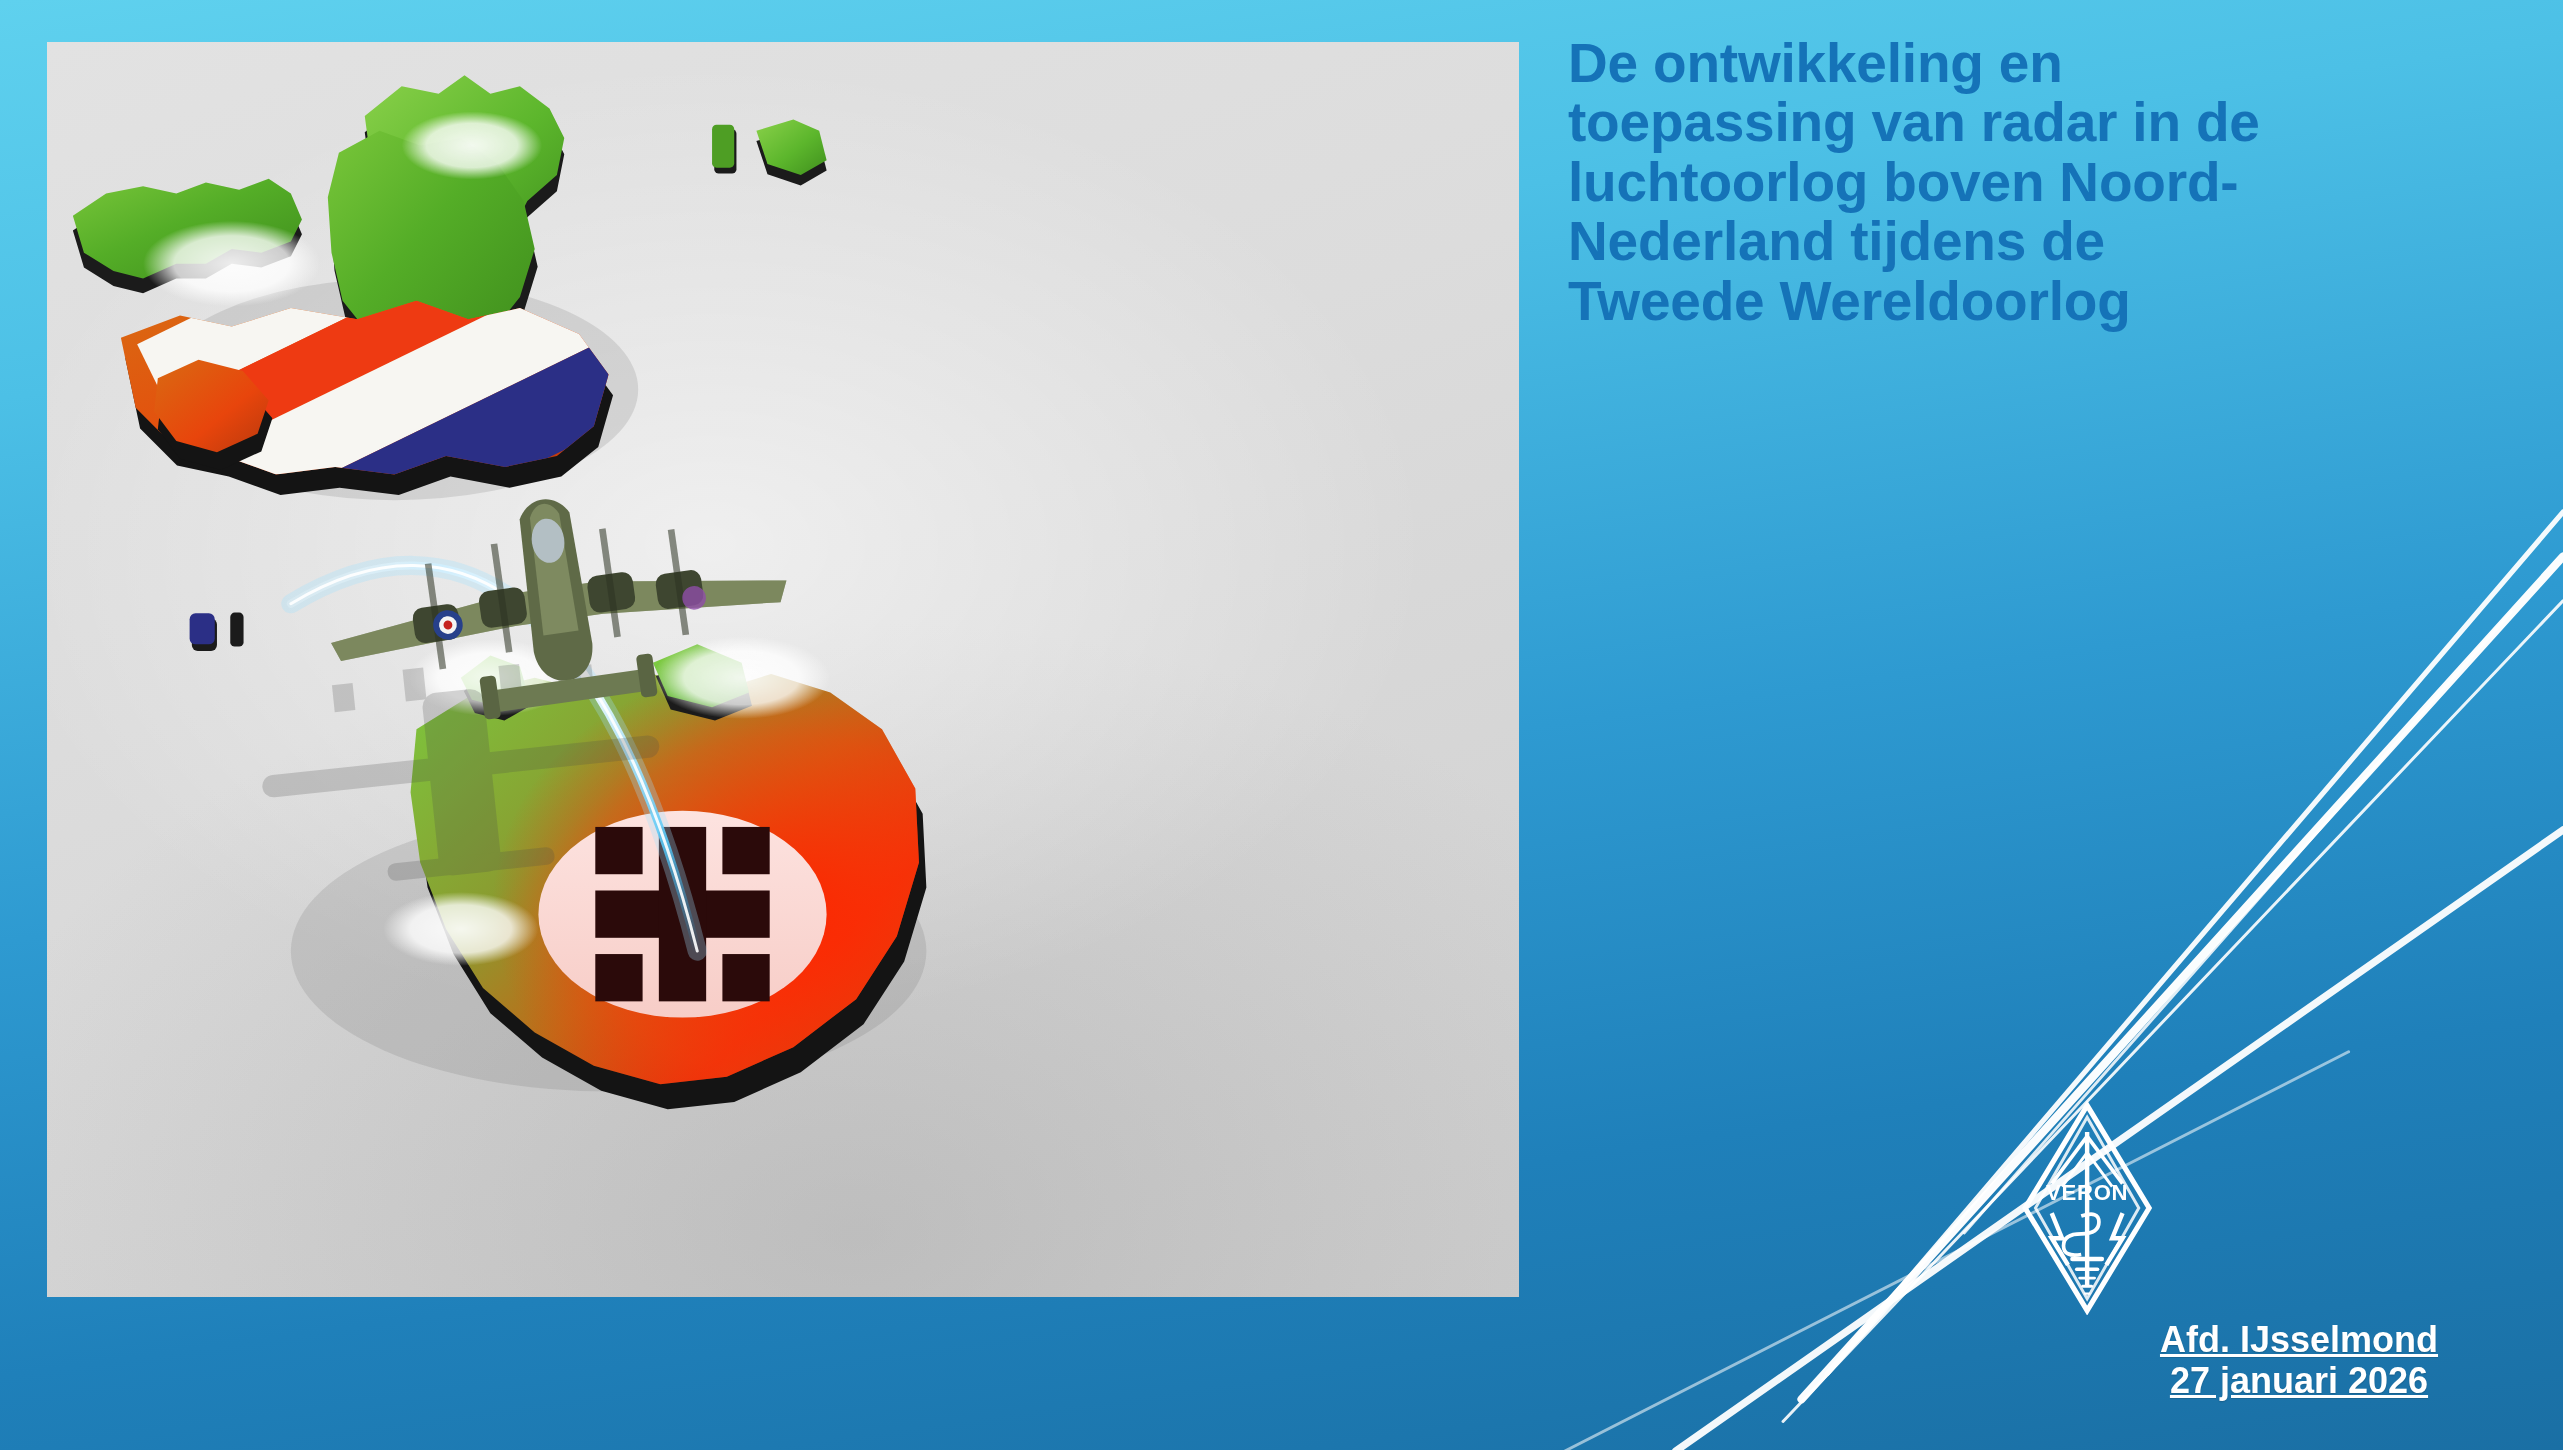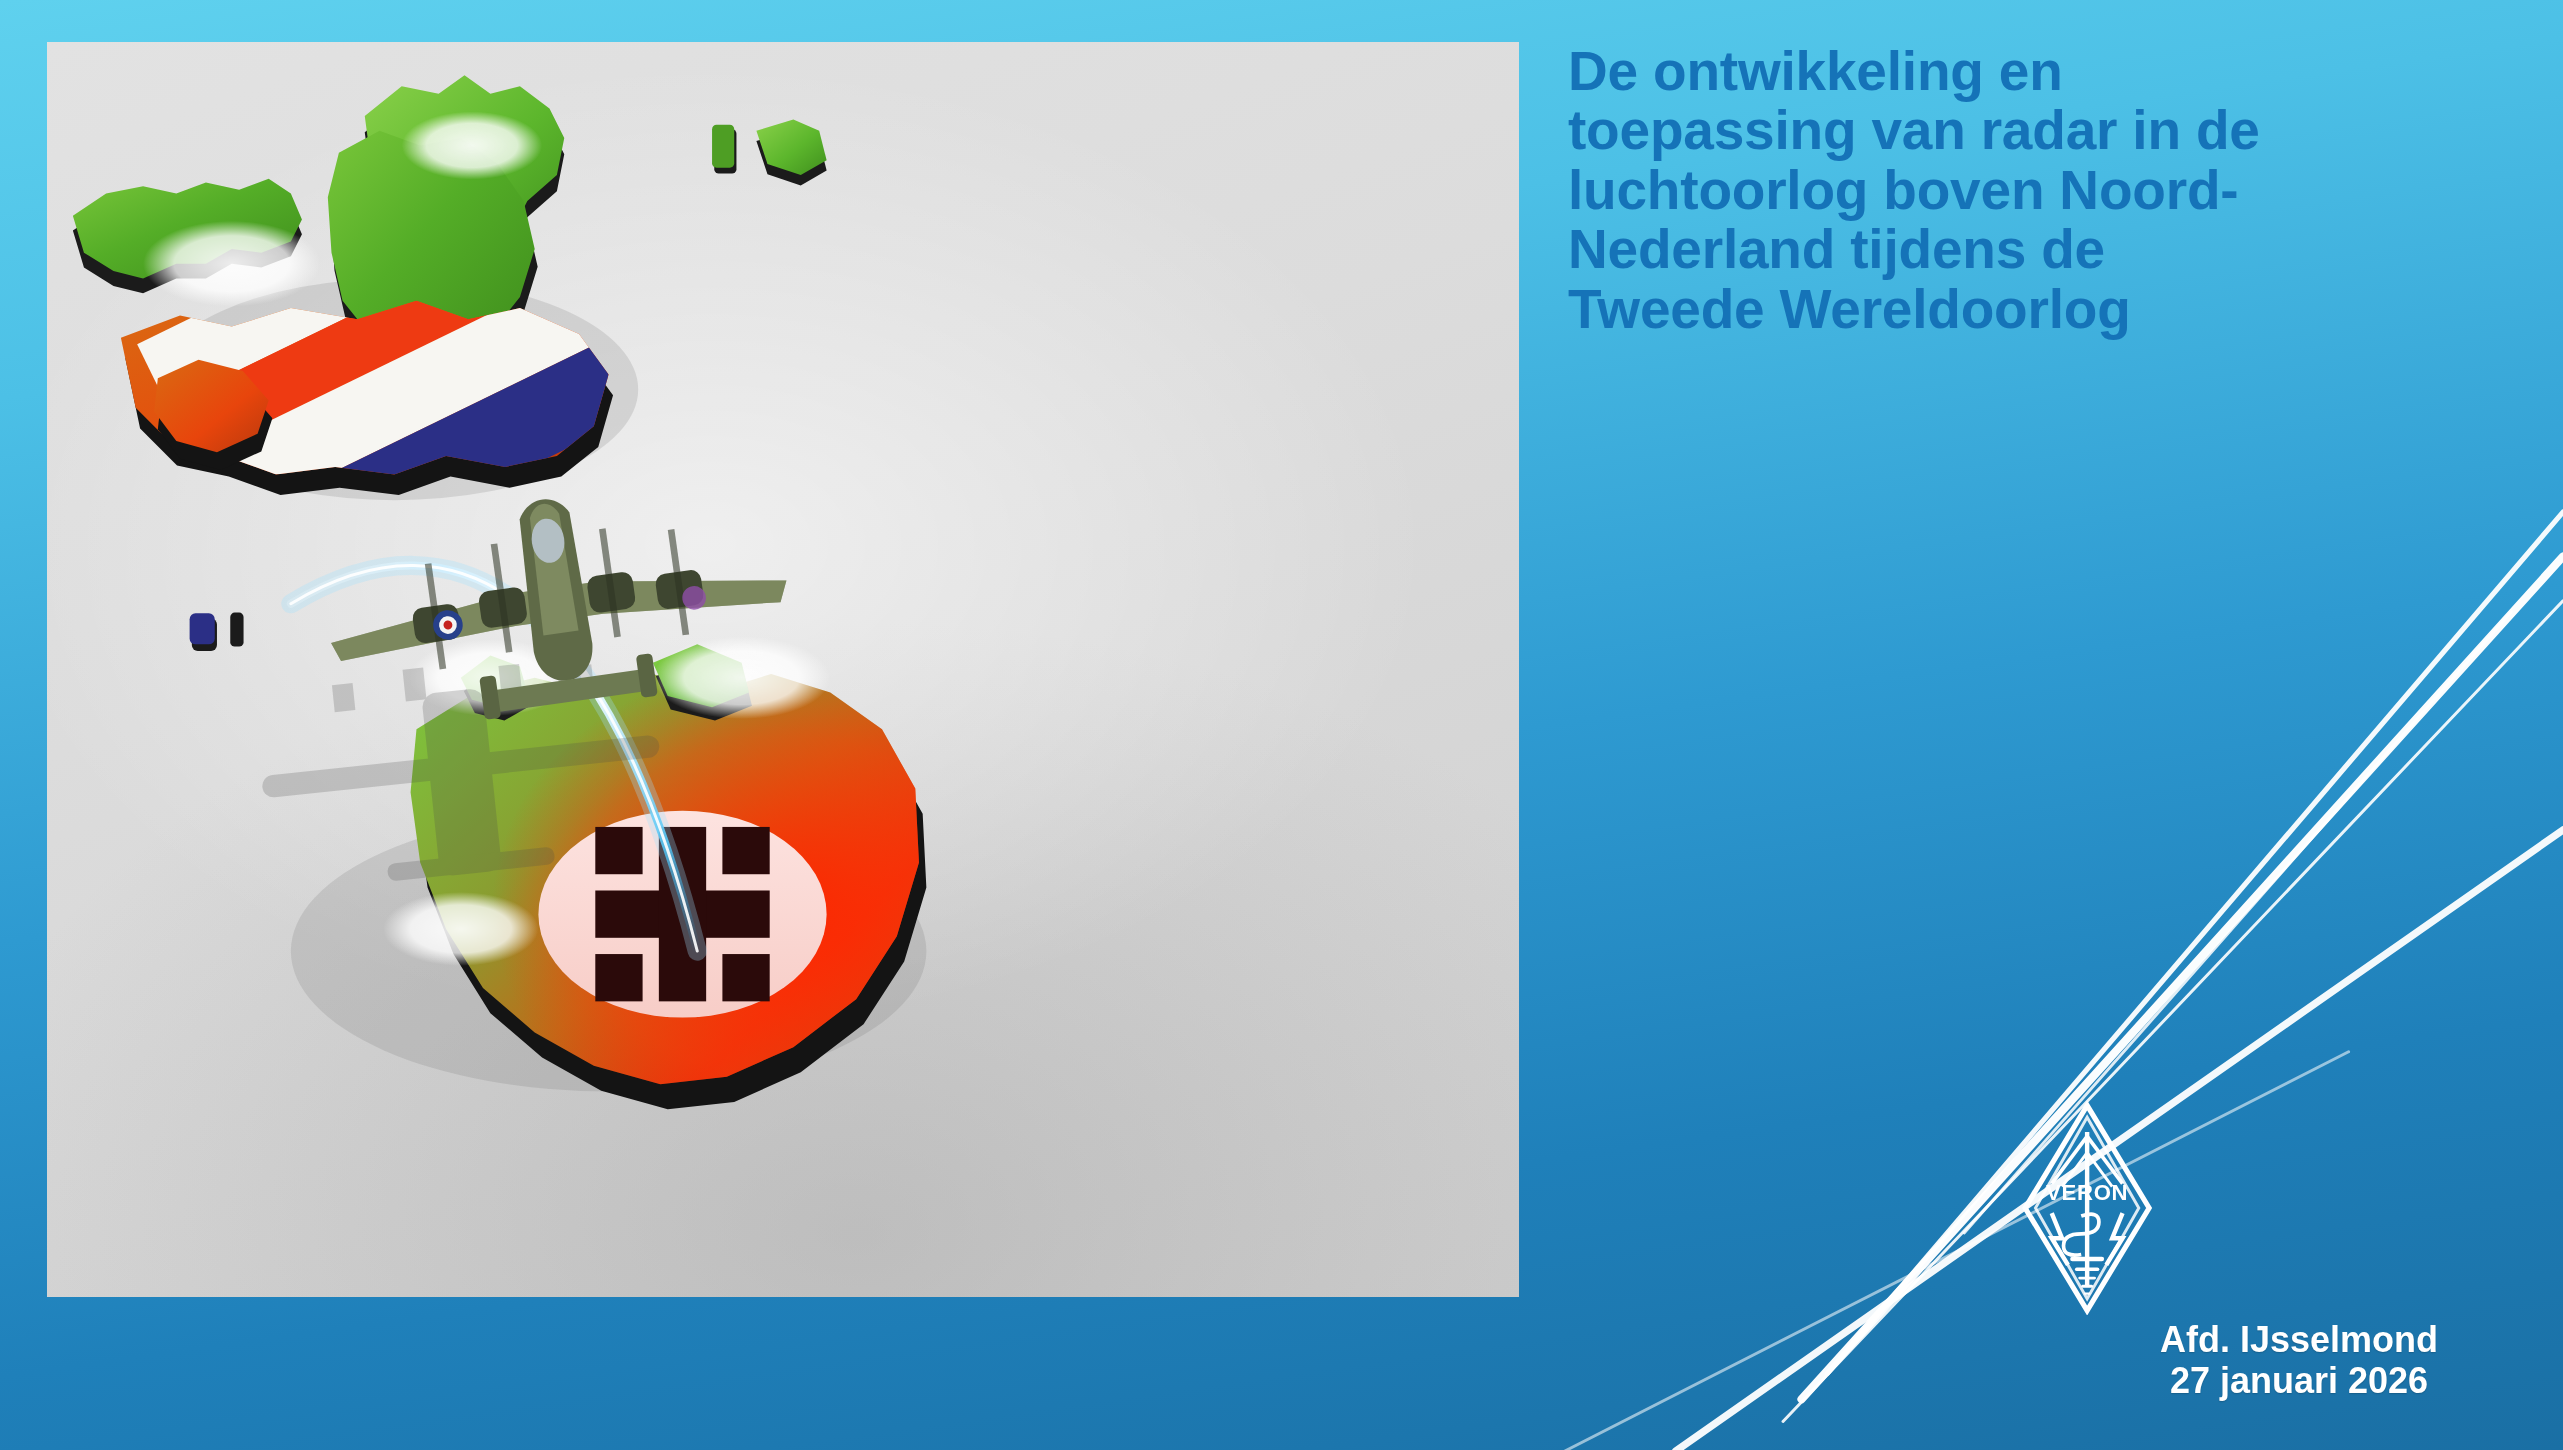--- a/index.html
+++ b/index.html
@@ -31,35 +31,35 @@
   }
   .panel svg.mapart { position:absolute; inset:0; width:100%; height:100%; }
 
   
   .title {
     position:absolute; left:1568px; top:34px; width:909px;
     color:#1573b8;
     font-size:55px; line-height:1.08; font-weight:bold;
     letter-spacing:-0.2px;
     white-space:pre-line;
-    margin-top:8px;
   }
 
   
   .footer { position:absolute; right:43px; bottom:46px; width:517px; height:310px; }
 
   .logo-veron { position:absolute; left:16.3px; top:6px; width:137px; height:214px; }
   .logo-vrza  { position:absolute; right:6px;  top:0px;  width:140px; height:222px; }
   .logo-veron svg, .logo-vrza svg { width:100%; height:100%; display:block; }
 
   .footer-text {
     position:absolute; left:137px; bottom:4.4px; width:318px;
     text-align:center; color:#ffffff; font-weight:bold;
     font-size:36px; line-height:1.14; white-space:pre-line;
     text-shadow:0 0.7px 1.5px rgba(0,0,0,.18);
+    text-decoration:underline;
   }
 </style>
 </head>
 <body>
 
 <div class="streaks">
   <svg viewBox="0 0 1500 1400" preserveAspectRatio="none" aria-hidden="true">
     <g stroke="#ffffff" fill="none" stroke-linecap="round">
       <path d="M1500 130 L505 1295" stroke-width="7" opacity=".95"></path>
       <path d="M1500 190 L470 1330" stroke-width="11" opacity=".98"></path>

